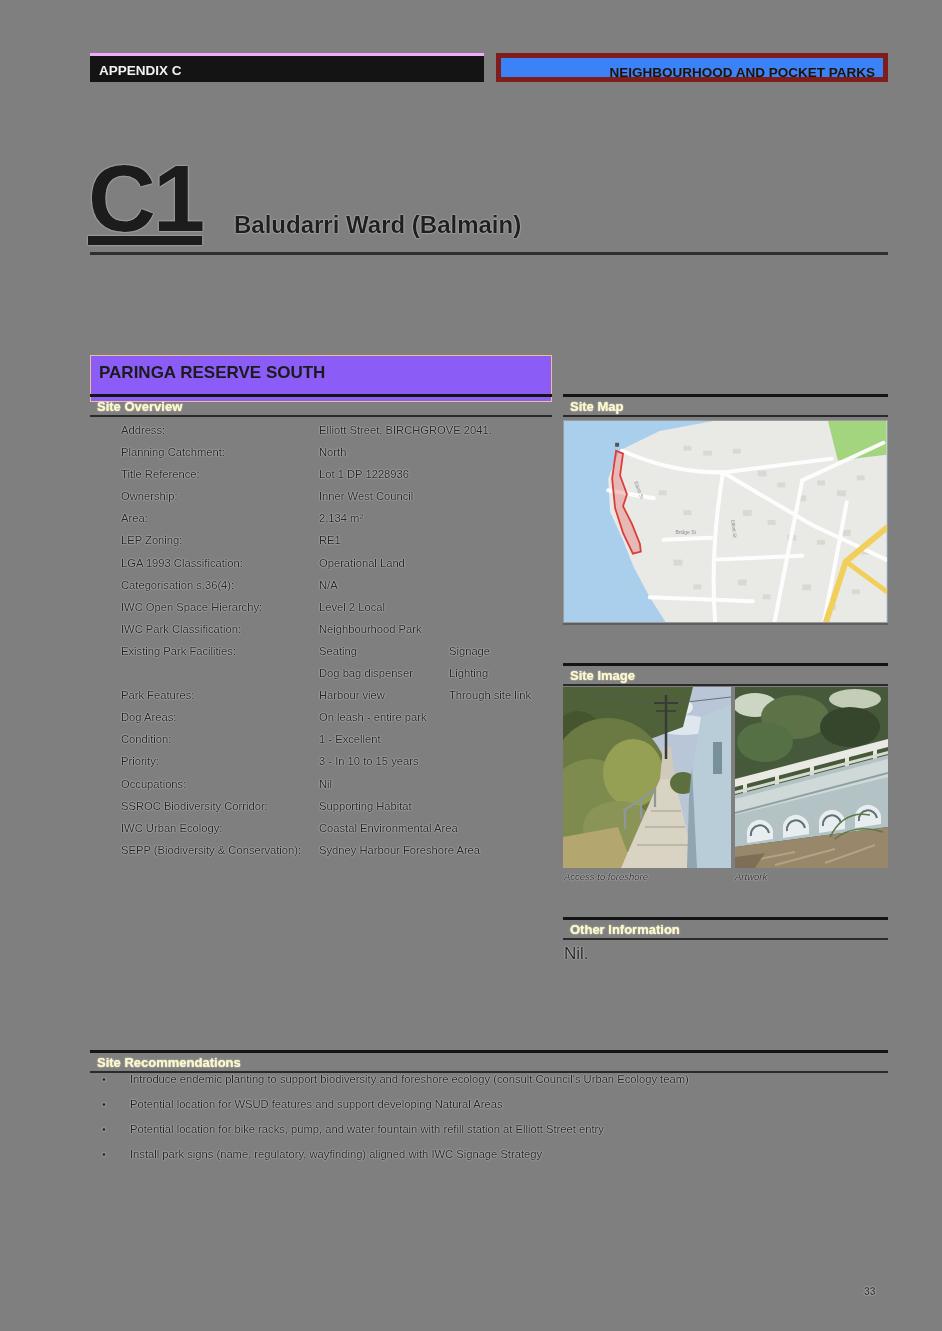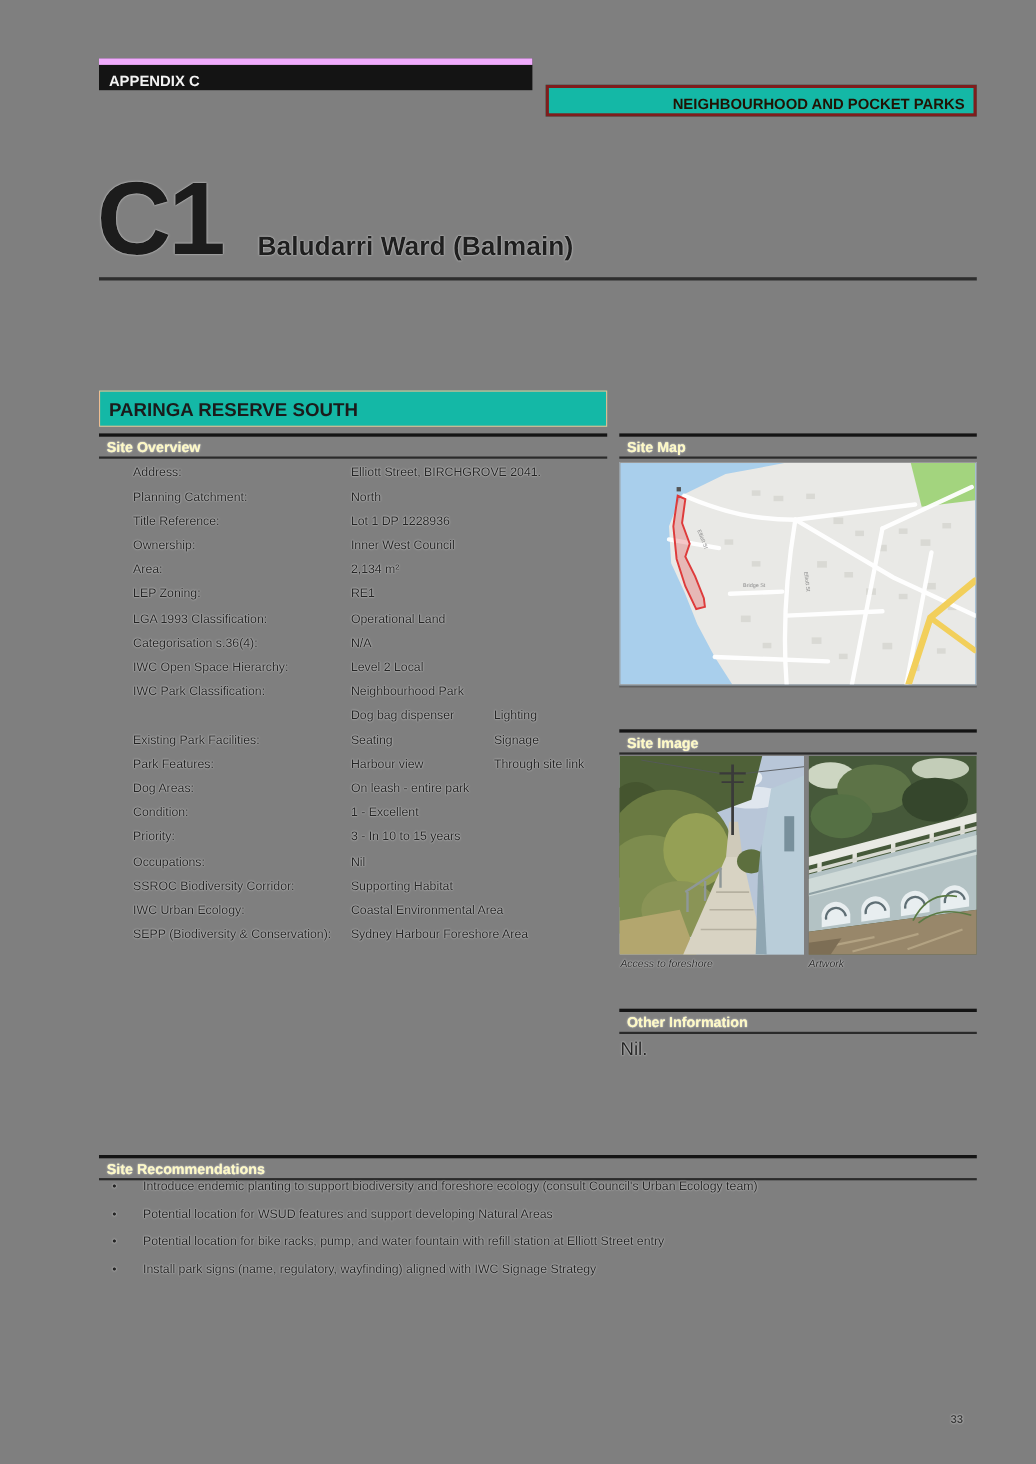--- a/index.html
+++ b/index.html
@@ -9,35 +9,35 @@
     font-family:"Liberation Sans","DejaVu Sans",sans-serif;
     position:relative;overflow:hidden;
     color:#242424;
   }
   .page{position:absolute;inset:0;}
   .halo{text-shadow:0 0 2px rgba(255,255,255,.55),0 0 1px rgba(255,255,255,.7);}
 
   
   .bar{position:absolute;top:53px;height:29px;line-height:29px;font-weight:bold;font-size:13.5px;}
   .bar-black{left:90px;width:394px;background:#141414;color:#f2f2f2;padding-left:0;
-    border-top:6px solid #f0abfc;box-sizing:border-box;}
+    border-top:3px solid #f0abfc;box-sizing:border-box;}
   .bar-black span{padding-left:9px;}
-  .bar-orange{left:496px;width:392px;background:#14b8a6;color:#221204;text-align:right;
-    border:3px solid #7f1d1d;box-sizing:border-box;margin-top:24px;}
+  .bar-orange{left:496px;width:392px;background:#3b82f6;color:#221204;text-align:right;
+    border:5px solid #7f1d1d;box-sizing:border-box;}
   .bar-orange span{padding-right:8px;}
 
   
   .title-code{position:absolute;left:88px;top:152px;font-size:94px;font-weight:600;
-    color:#1c1c1c;letter-spacing:-3px;line-height:1;}
+    color:#1c1c1c;letter-spacing:-3px;line-height:1;text-decoration:underline;}
   .title-ward{position:absolute;left:234px;top:211px;font-size:24px;font-weight:bold;color:#1f1f1f;}
   .title-rule{position:absolute;left:90px;top:252px;width:798px;height:3px;background:#2e2e2e;}
 
   
-  .site-name{position:absolute;left:90px;top:355px;width:462px;height:33px;line-height:33px;
-    background:#14b8a6;border:1px solid #eebd92;box-sizing:border-box;
+  .site-name{position:absolute;left:90px;top:355px;width:462px;height:47px;line-height:33px;
+    background:#8b5cf6;border:1px solid #eebd92;box-sizing:border-box;
     font-size:17px;font-weight:bold;color:#1b1b1b;padding-left:8px;}
 
   
   .sec-hd{border-top:3px solid #141414;border-bottom:2px solid #2a2a2a;
     font-size:13px;font-weight:bold;color:#fef9c3;padding:2px 0 1px 7px;box-sizing:border-box;}
 
   
   .left-col{position:absolute;left:90px;top:394px;width:462px;}
   .ov-rows{position:relative;margin-top:7px;margin-left:24px;}
   .row{position:relative;height:22.1px;font-size:11.2px;color:#242424;}
@@ -139,28 +139,28 @@
           <span class="lbl">IWC Open Space Hierarchy:</span>
           <span class="val">Level 2 Local</span>
           <span class="val2"></span>
         </div>
       <div class="row halo">
           <span class="lbl">IWC Park Classification:</span>
           <span class="val">Neighbourhood Park</span>
           <span class="val2"></span>
         </div>
       <div class="row halo">
+          <span class="lbl">Existing Park Facilities:</span>
+          <span class="val">Seating</span>
+          <span class="val2">Signage</span>
+        </div>
+      <div class="row halo">
           <span class="lbl"></span>
           <span class="val">Dog bag dispenser</span>
           <span class="val2">Lighting</span>
-        </div>
-      <div class="row halo">
-          <span class="lbl">Existing Park Facilities:</span>
-          <span class="val">Seating</span>
-          <span class="val2">Signage</span>
         </div>
       <div class="row halo">
           <span class="lbl">Park Features:</span>
           <span class="val">Harbour view</span>
           <span class="val2">Through site link</span>
         </div>
       <div class="row halo">
           <span class="lbl">Dog Areas:</span>
           <span class="val">On leash - entire park</span>
           <span class="val2"></span>

